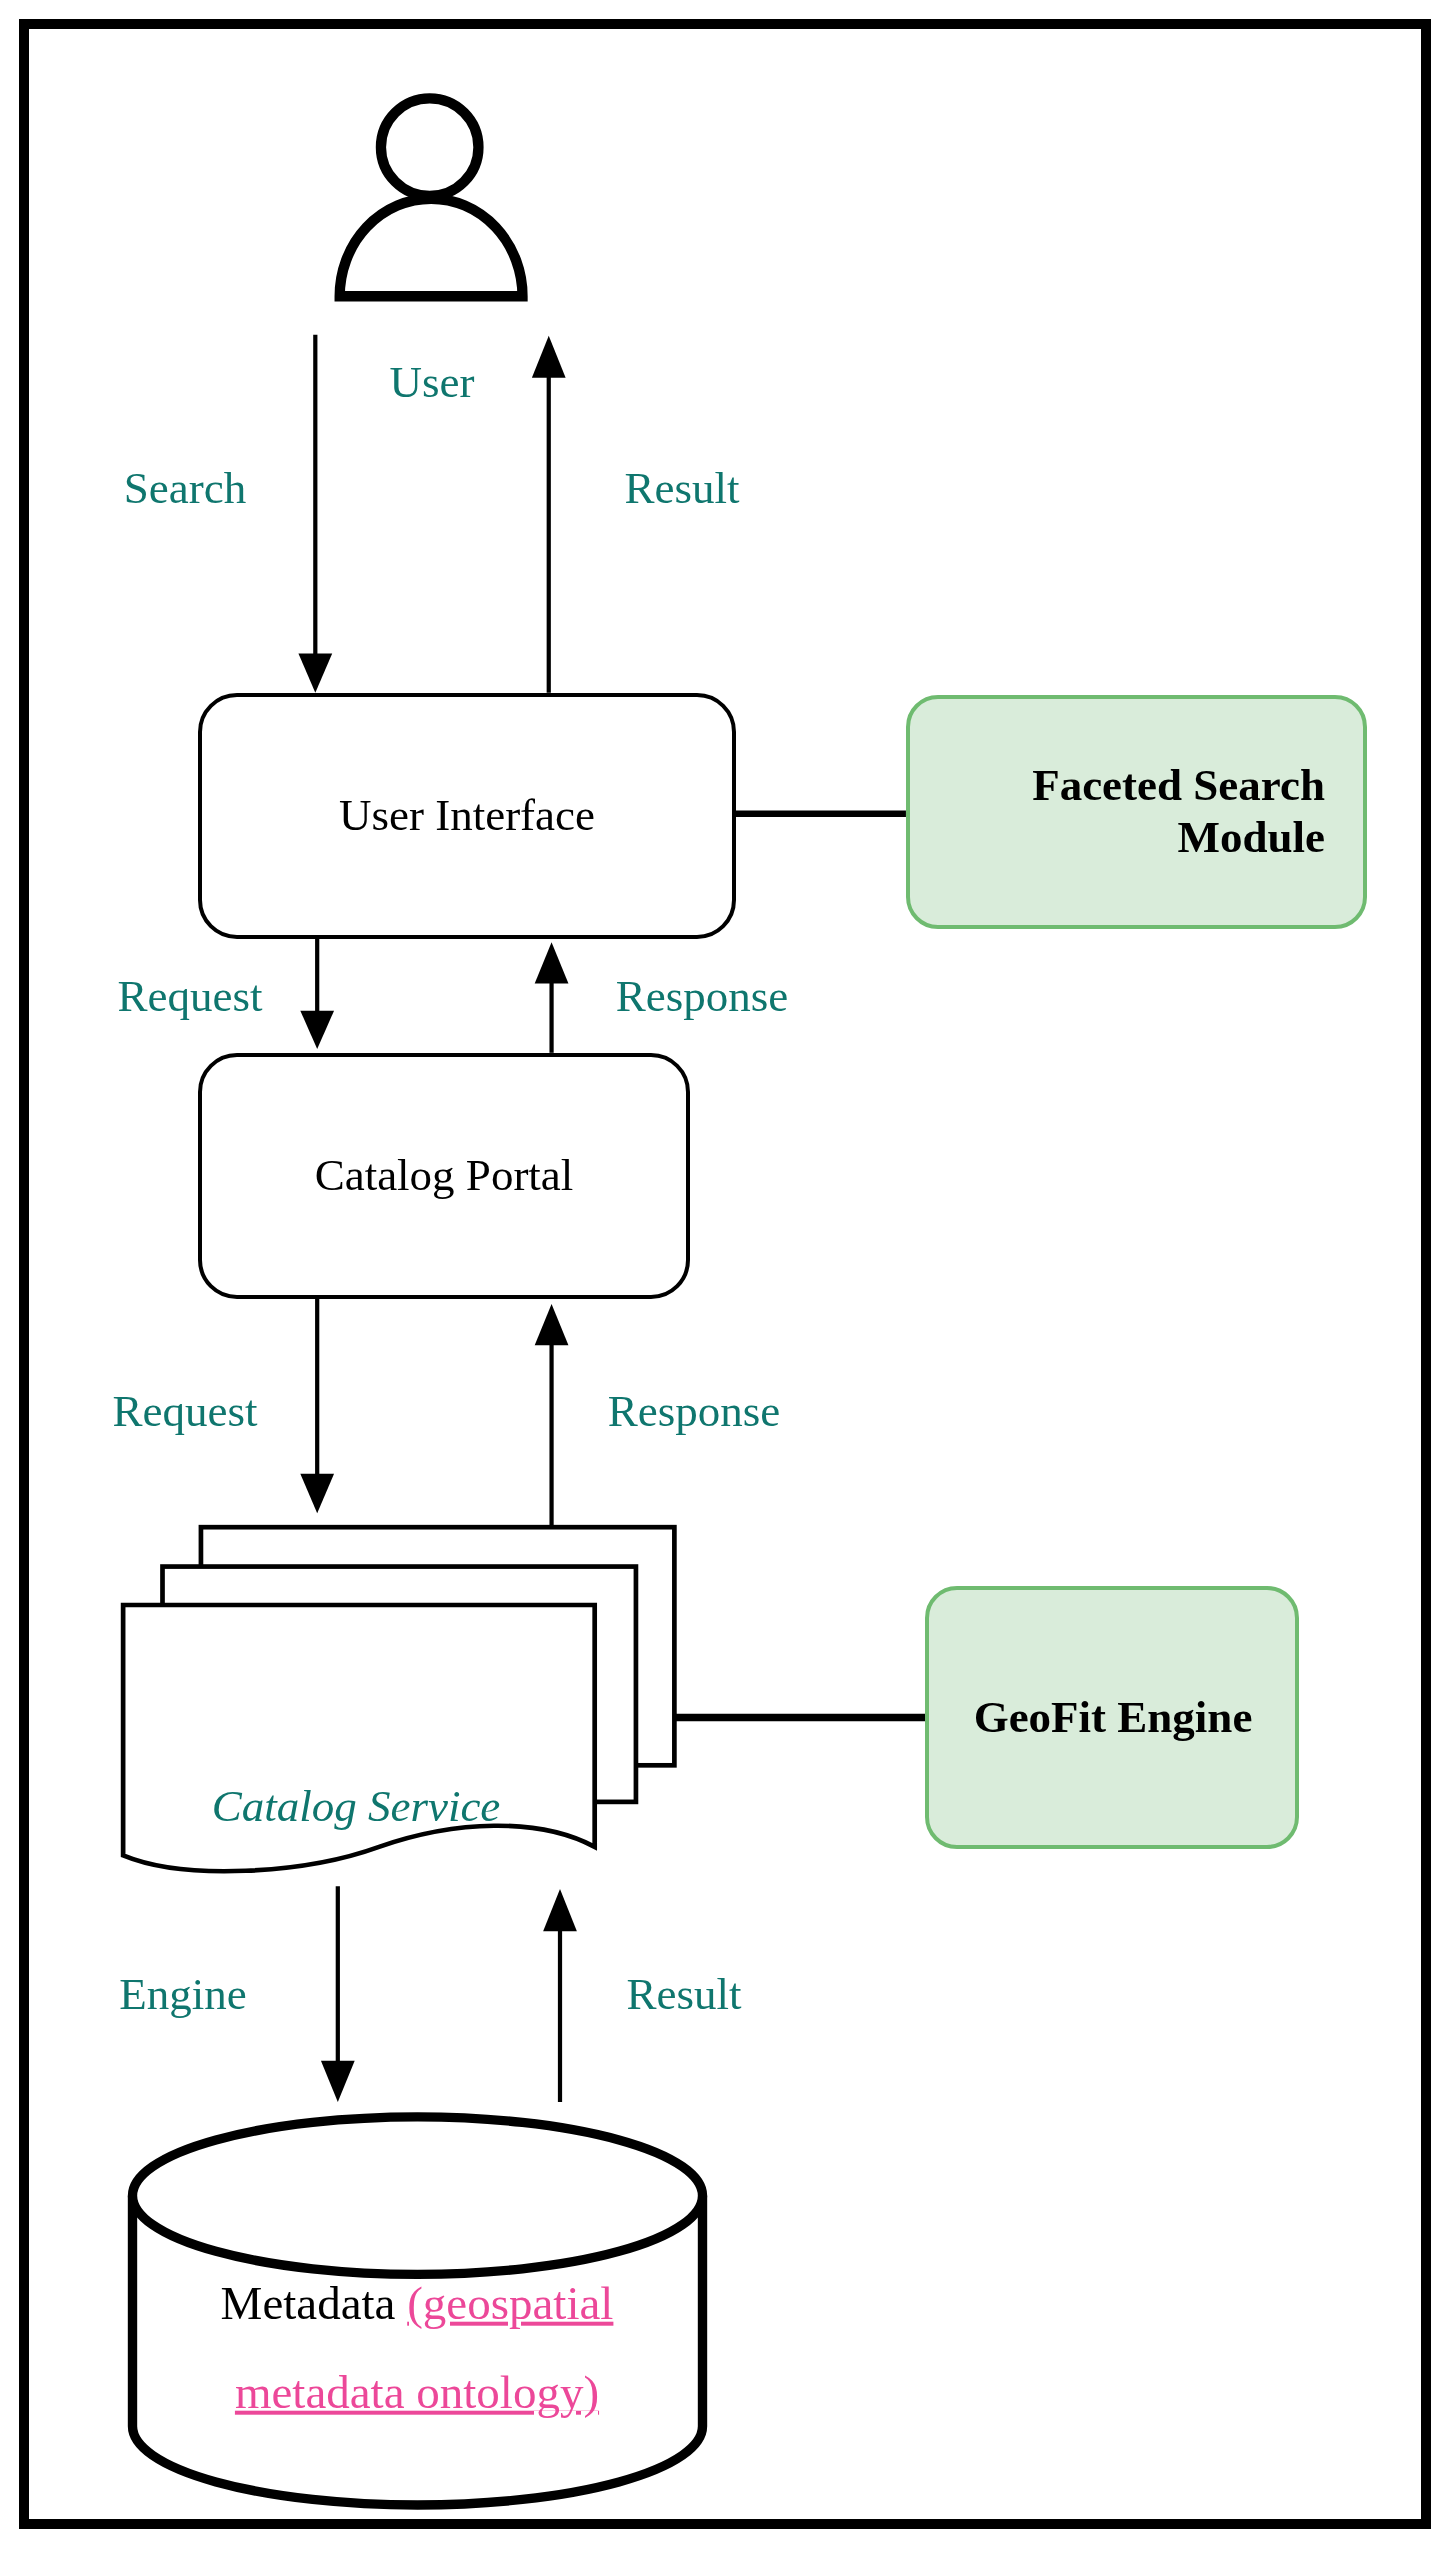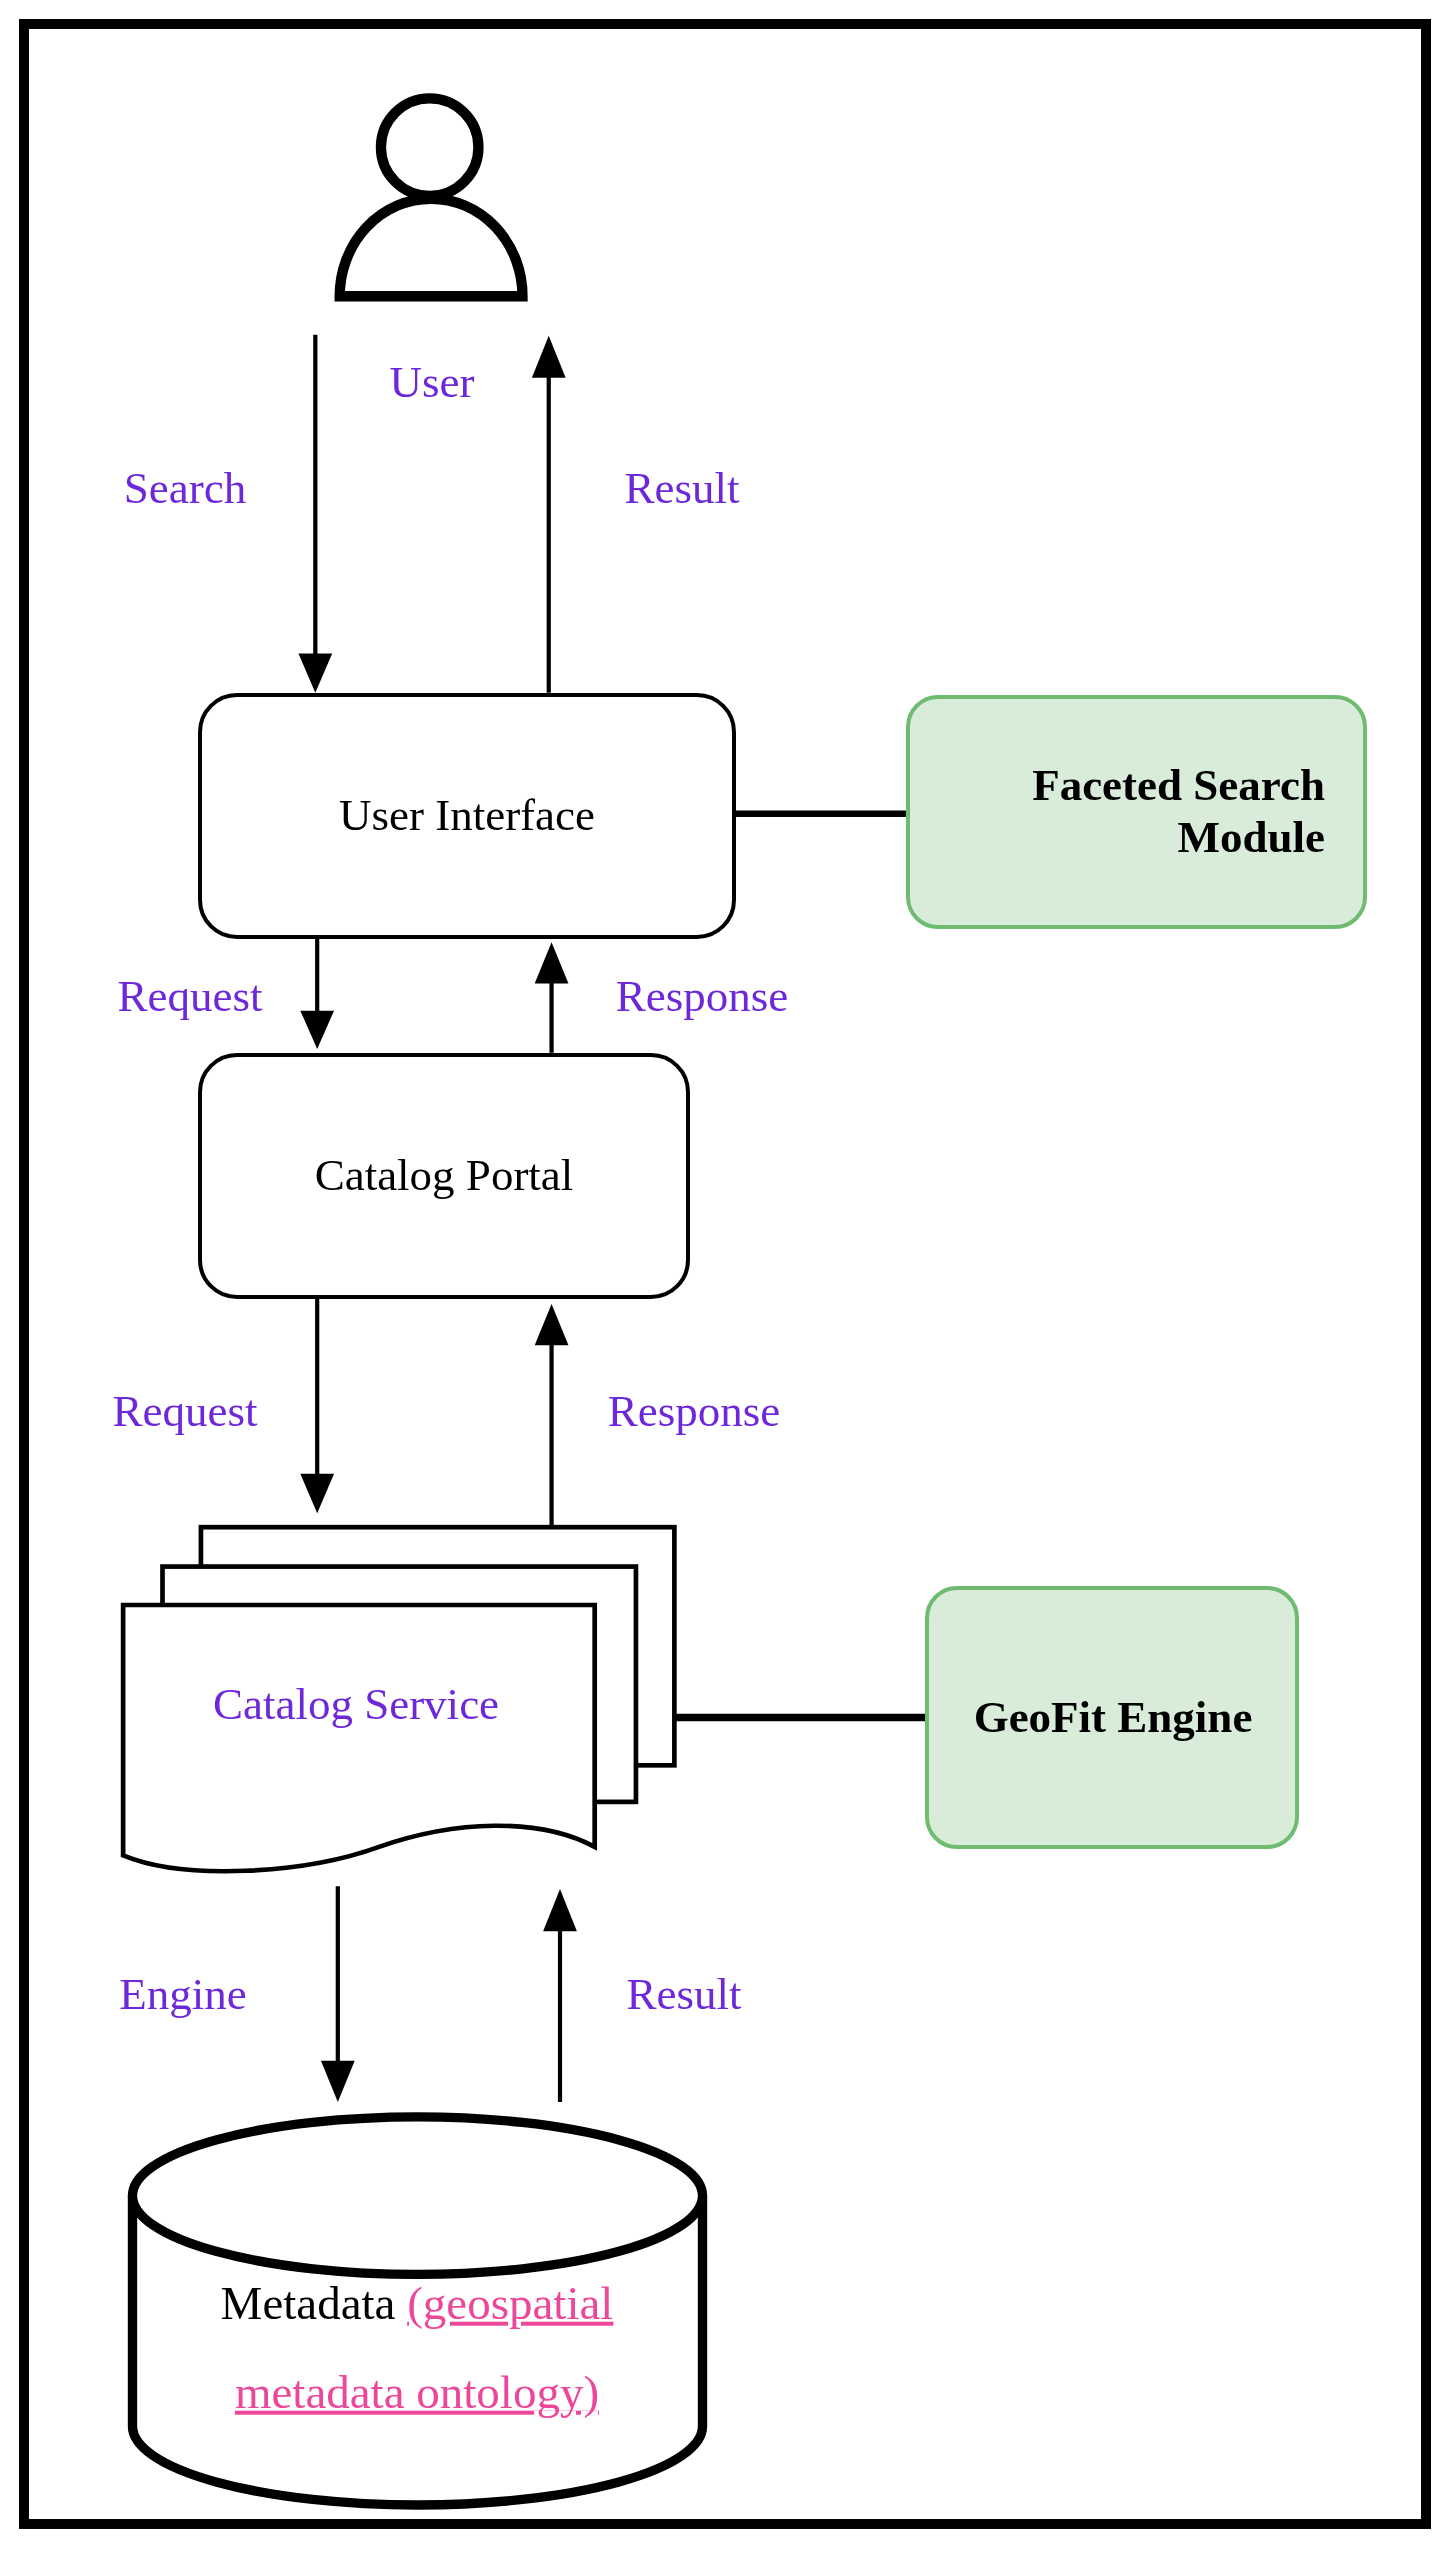--- a/index.html
+++ b/index.html
@@ -29,21 +29,21 @@
   .module{
     background:#d9ecda;
     border:4.7px solid #6fbb70;
     border-radius:32px;
     font-weight:bold;
     padding:0 38px;
   }
   .lbl{
     position:absolute;
     transform:translate(-50%,-50%);
-    font-size:45px;color:#6d28d9;
+    font-size:45px;color:#0f766e;
     white-space:nowrap;
   }
   #metadata-label{
     position:absolute;
     left:417px;top:2348px;
     transform:translate(-50%,-50%);
     font-size:47px;
     line-height:1.9;
     text-align:center;
     white-space:nowrap;
@@ -131,21 +131,21 @@
     <span>GeoFit Engine</span>
   </div>
 
   <div class="lbl" style="left:432px;top:382px;">User</div>
   <div class="lbl" style="left:185px;top:488px;">Search</div>
   <div class="lbl" style="left:682px;top:488px;">Result</div>
   <div class="lbl" style="left:190px;top:996px;">Request</div>
   <div class="lbl" style="left:702px;top:996px;">Response</div>
   <div class="lbl" style="left:185px;top:1411px;">Request</div>
   <div class="lbl" style="left:694px;top:1411px;">Response</div>
-  <div class="lbl" style="left:356px;top:1704px;">Catalog Service</div>
+  <div class="lbl" style="left:356px;top:1806px;font-style:italic;">Catalog Service</div>
   <div class="lbl" style="left:183px;top:1994px;">Engine</div>
   <div class="lbl" style="left:684px;top:1994px;">Result</div>
 
   <div id="metadata-label">
     <div><span>Metadata</span>&nbsp;<span class="green-text">(geospatial</span></div>
     <div class="green-text">metadata ontology)</div>
   </div>
 
 </div>
 

